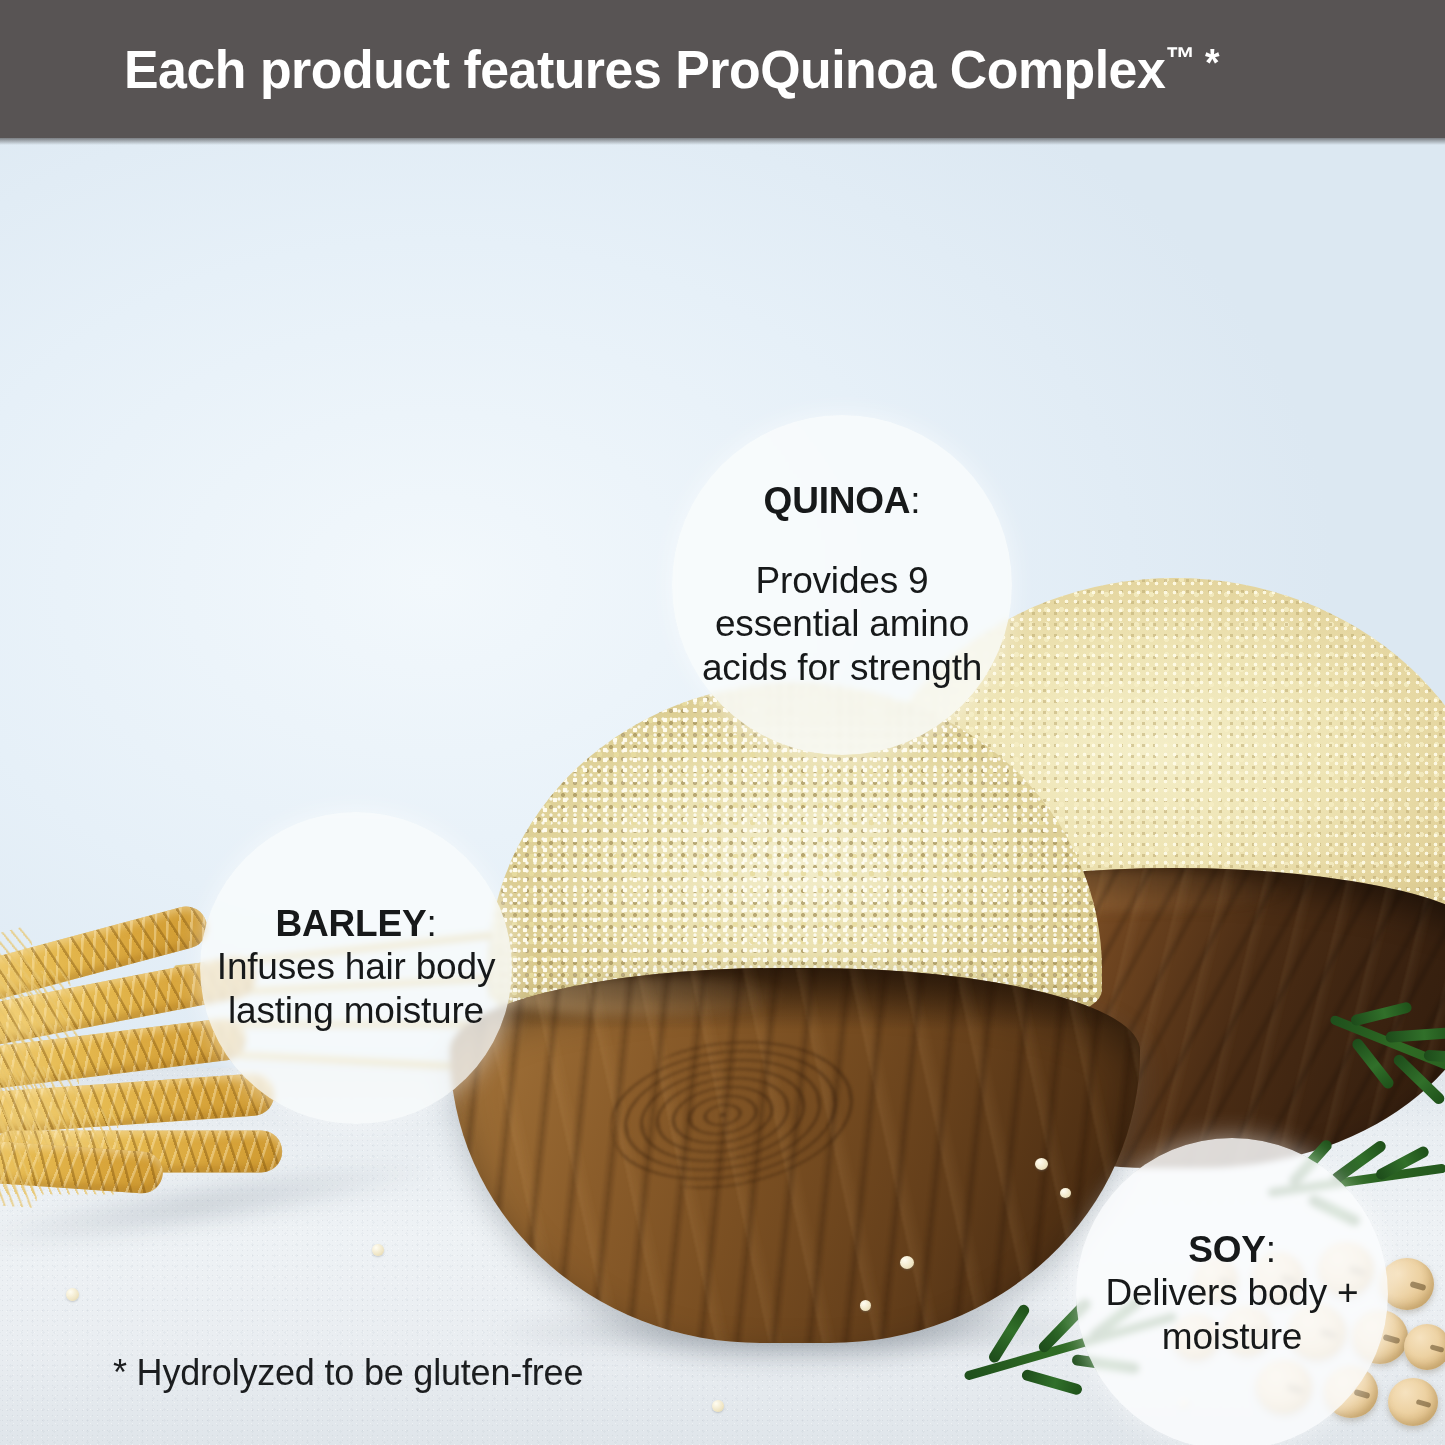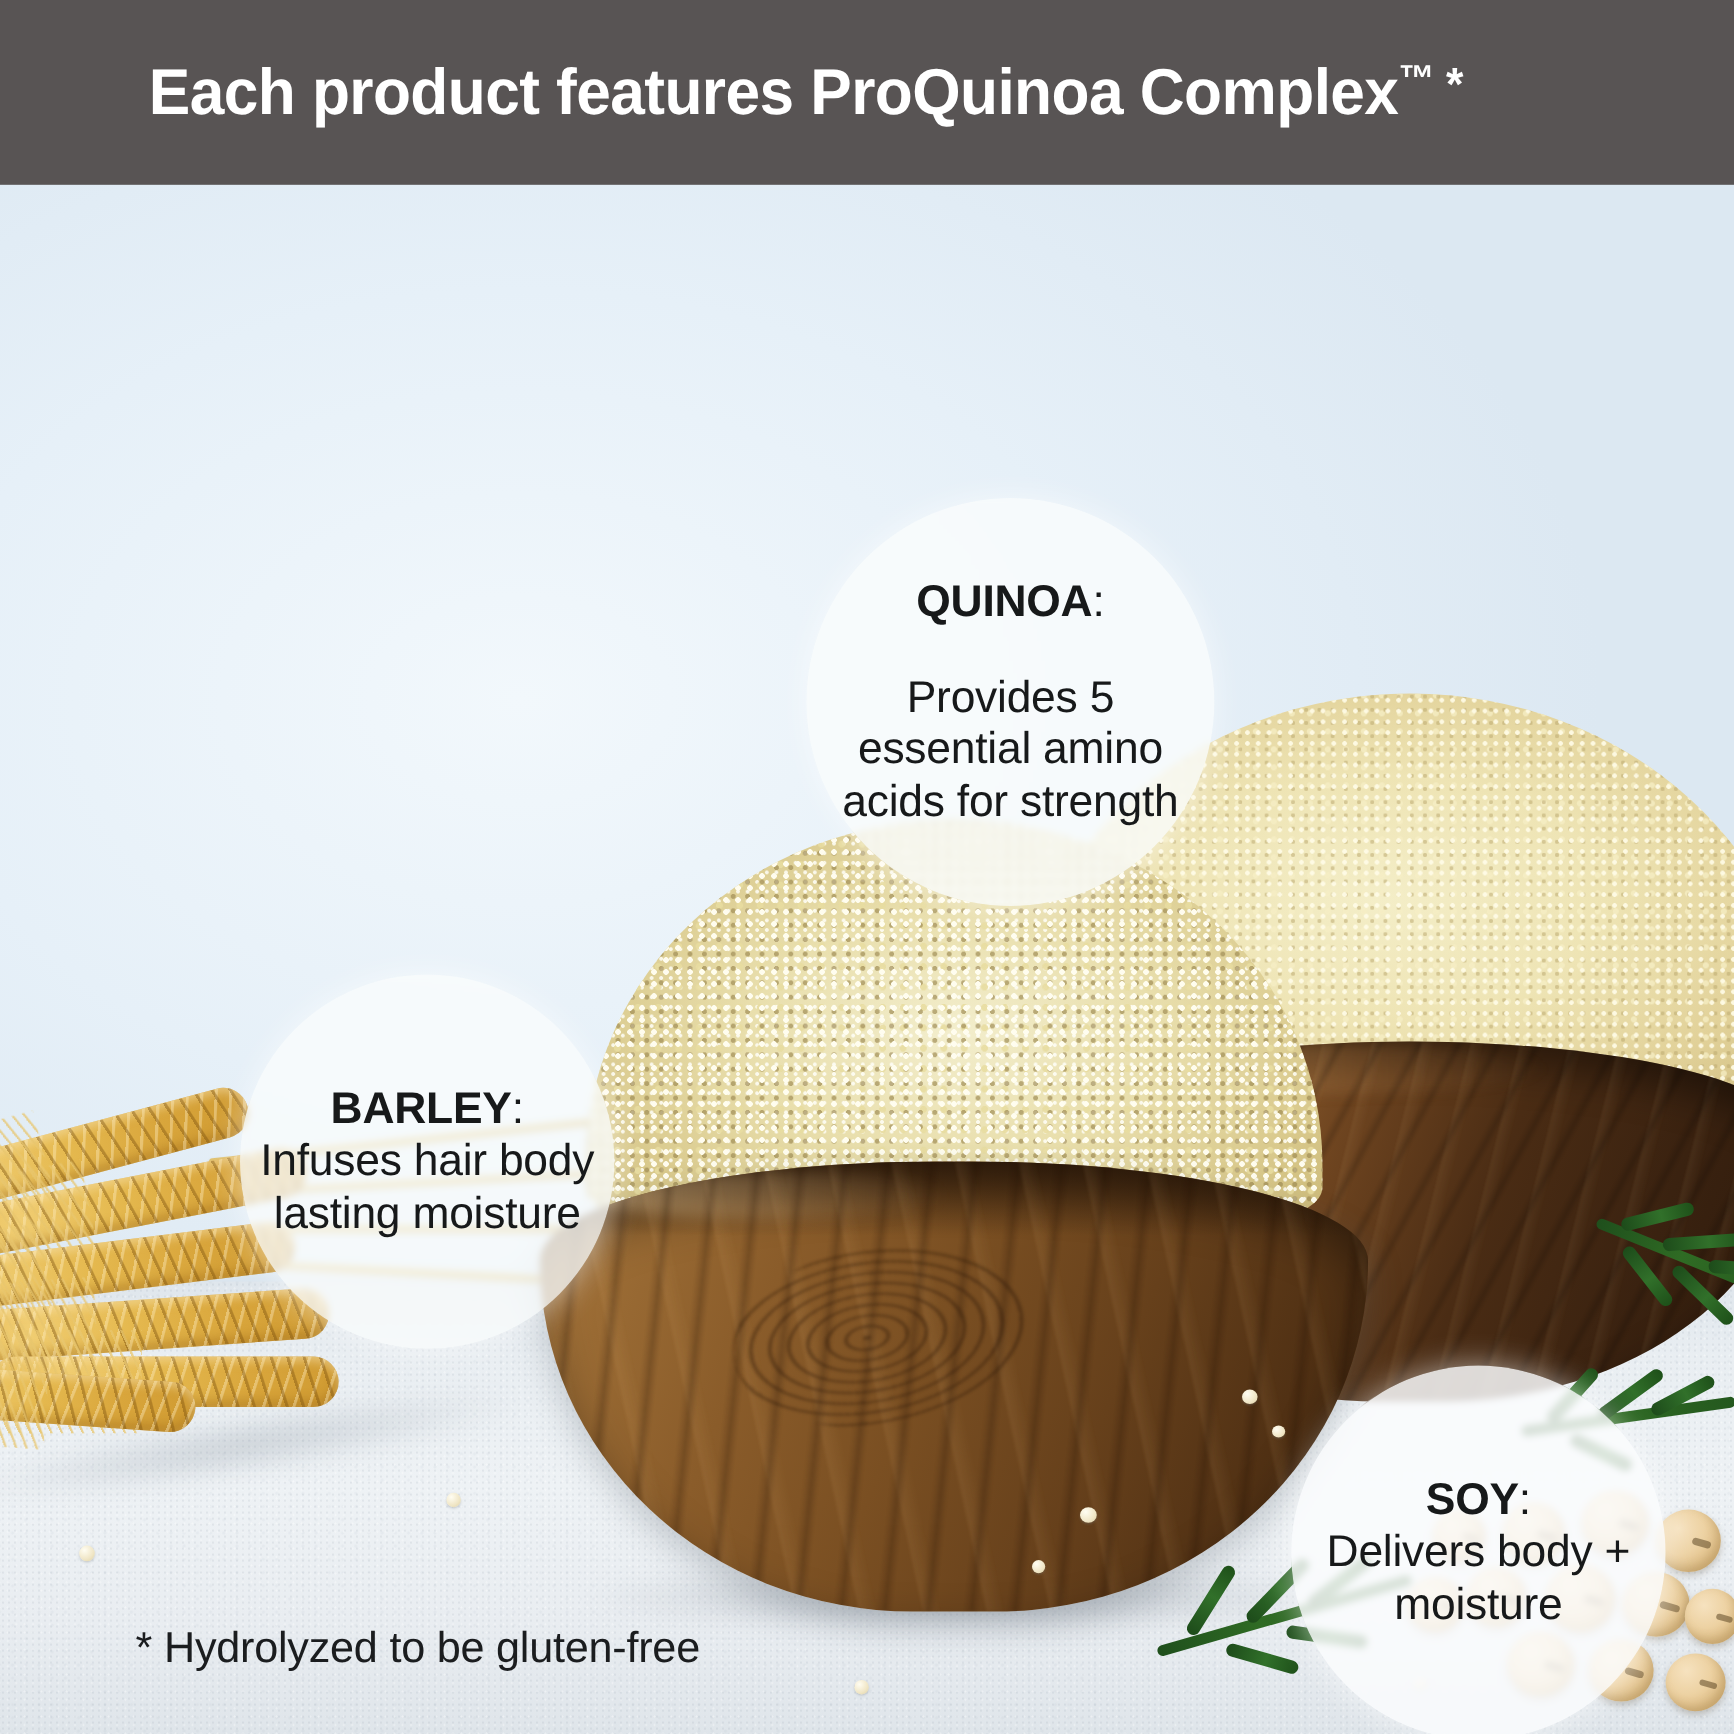--- a/index.html
+++ b/index.html
@@ -17,21 +17,21 @@
     height: 1445px;
     overflow: hidden;
     background: #e7f0f7;
   }
 
   
   .header-bar {
     position: absolute;
     left: 0; top: 0;
     width: 1445px;
-    height: 154px;
+    height: 138px;
     background: #585454;
     z-index: 60;
     display: flex;
     align-items: center;
   }
   .header-bar .header-title {
     margin-left: 124px;
     color: #ffffff;
     font-family: "Liberation Sans", sans-serif;
     font-weight: bold;
@@ -532,21 +532,21 @@
     <div class="seed" style="left:1060px; top:1050px; width:11px; height:10px;"></div>
     <div class="seed" style="left:900px;  top:1118px; width:14px; height:13px;"></div>
     <div class="seed" style="left:860px;  top:1162px; width:11px; height:11px;"></div>
     <div class="seed" style="left:372px;  top:1106px; width:12px; height:12px;"></div>
     <div class="seed" style="left:66px;   top:1150px; width:13px; height:13px;"></div>
     <div class="seed" style="left:1178px; top:1260px; width:11px; height:10px;"></div>
     <div class="seed" style="left:712px;  top:1262px; width:12px; height:12px;"></div>
 
     <div class="callout" id="callout-quinoa">
       <div class="c-title"><span>QUINOA</span><span class="colon">:</span></div>
-      <div class="c-body">Provides 5 essential amino acids for strength</div>
+      <div class="c-body">Provides 9 essential amino acids for strength</div>
     </div>
 
     <div class="callout" id="callout-barley">
       <div class="c-title"><span>BARLEY</span><span class="colon">:</span></div>
       <div class="c-body">Infuses hair body lasting moisture</div>
     </div>
 
     <div class="callout" id="callout-soy">
       <div class="c-title"><span>SOY</span><span class="colon">:</span></div>
       <div class="c-body">Delivers body + moisture</div>

